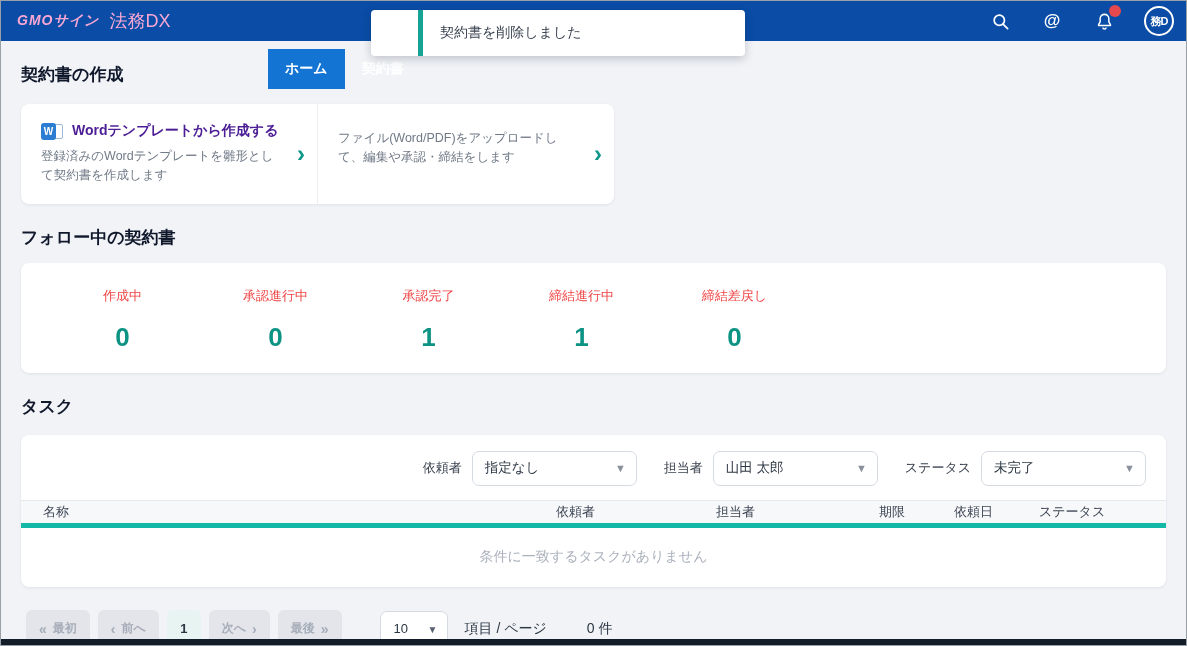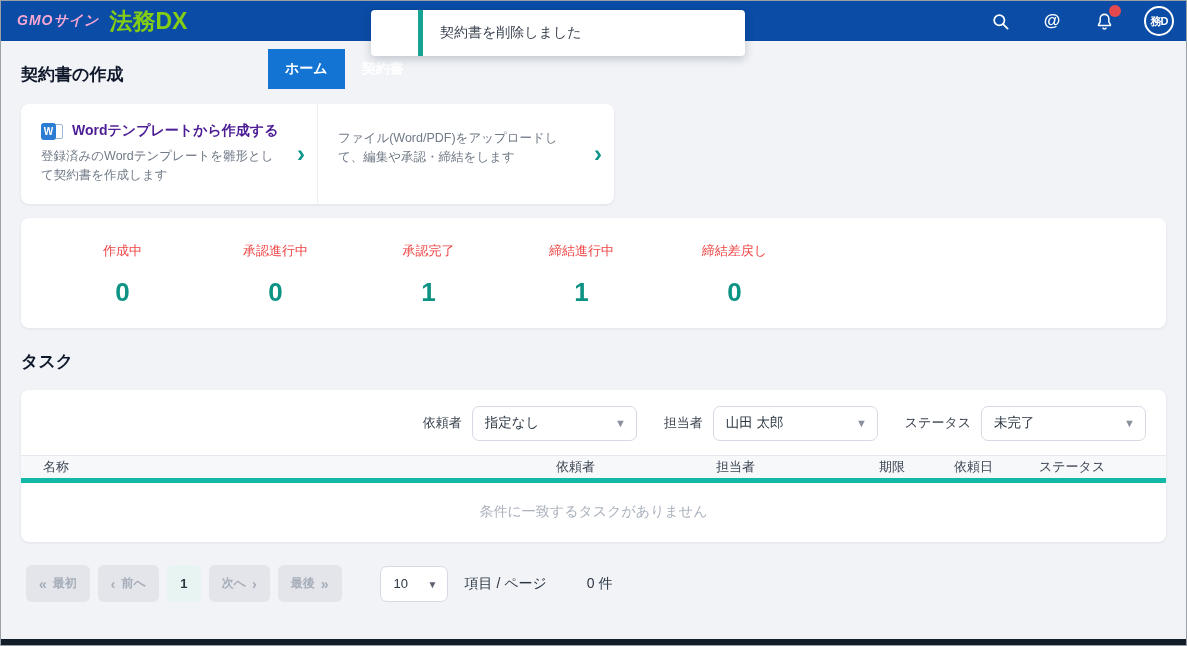--- a/index.html
+++ b/index.html
@@ -4,21 +4,21 @@
 <style>
   * { margin:0; padding:0; box-sizing:border-box; }
   html,body { width:1187px; height:646px; }
   body { font-family:"Liberation Sans","DejaVu Sans",sans-serif; }
   .screen { position:relative; width:1187px; height:646px; background:#f1f3f7; overflow:hidden; border:1px solid #9aa0a8; }
 
   
   .topbar { position:absolute; top:0; left:0; width:100%; height:40px; background:#0a4ca6; z-index:10; }
   .logo-wrap { position:absolute; left:16px; top:0; height:40px; display:flex; align-items:center; gap:10px; }
   .logo-main { color:#f9a8d4; font-size:14px; font-weight:800; font-style:italic; letter-spacing:1px; }
-  .logo-sub { color:#84cc16; font-size:23px; font-weight:700; }
+  .logo-sub { color:#f9a8d4; font-size:18px; font-weight:400; }
   .nav { position:absolute; left:267px; top:0; height:40px; display:flex;margin-top:48px; }
   .nav-item { height:40px; display:flex; align-items:center; padding:0 17px; color:#fff; font-size:14px; font-weight:700; cursor:pointer; }
   .nav-item.active { background:#1474d4; }
   .top-icons { position:absolute; right:12px; top:0; height:40px; display:flex; align-items:center; gap:28px; }
   .icon-btn { position:relative; width:24px; height:24px; display:flex; align-items:center; justify-content:center; cursor:pointer; }
   .at-glyph { color:#fff; font-size:17px; font-weight:700; }
   .badge-dot { position:absolute; top:-4px; right:-5px; width:12px; height:12px; border-radius:50%; background:#e5484d; }
   .avatar { width:30px; height:30px; border-radius:50%; border:2px solid #fff; color:#fff; font-size:11px; font-weight:700; display:flex; align-items:center; justify-content:center; letter-spacing:-1px; cursor:pointer; }
 
   
@@ -136,20 +136,21 @@
         </div>
         <div class="cc-desc">登録済みのWordテンプレートを雛形として契約書を作成します</div>
         <span class="cc-chevron">›</span>
       </div>
       <div class="create-card">
         <div class="cc-desc">ファイル(Word/PDF)をアップロードして、編集や承認・締結をします</div>
         <span class="cc-chevron">›</span>
       </div>
     </div>
 
+    <div class="section-title">フォロー中の契約書</div>
     <div class="stats-card">
       <div class="stat">
         <div class="stat-label">作成中</div>
         <div class="stat-value">0</div>
       </div>
       <div class="stat">
         <div class="stat-label">承認進行中</div>
         <div class="stat-value">0</div>
       </div>
       <div class="stat">

